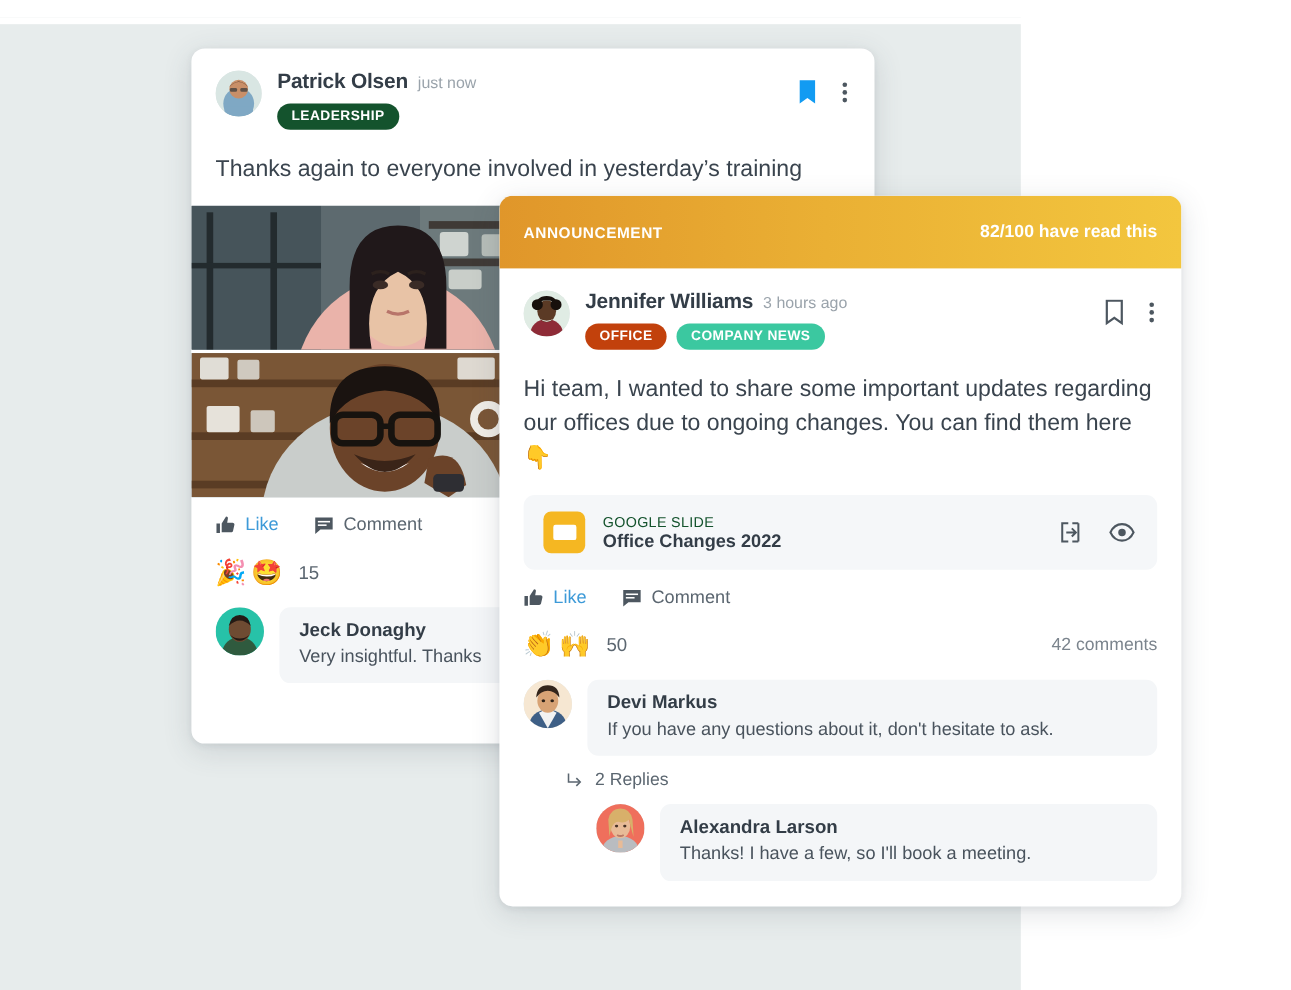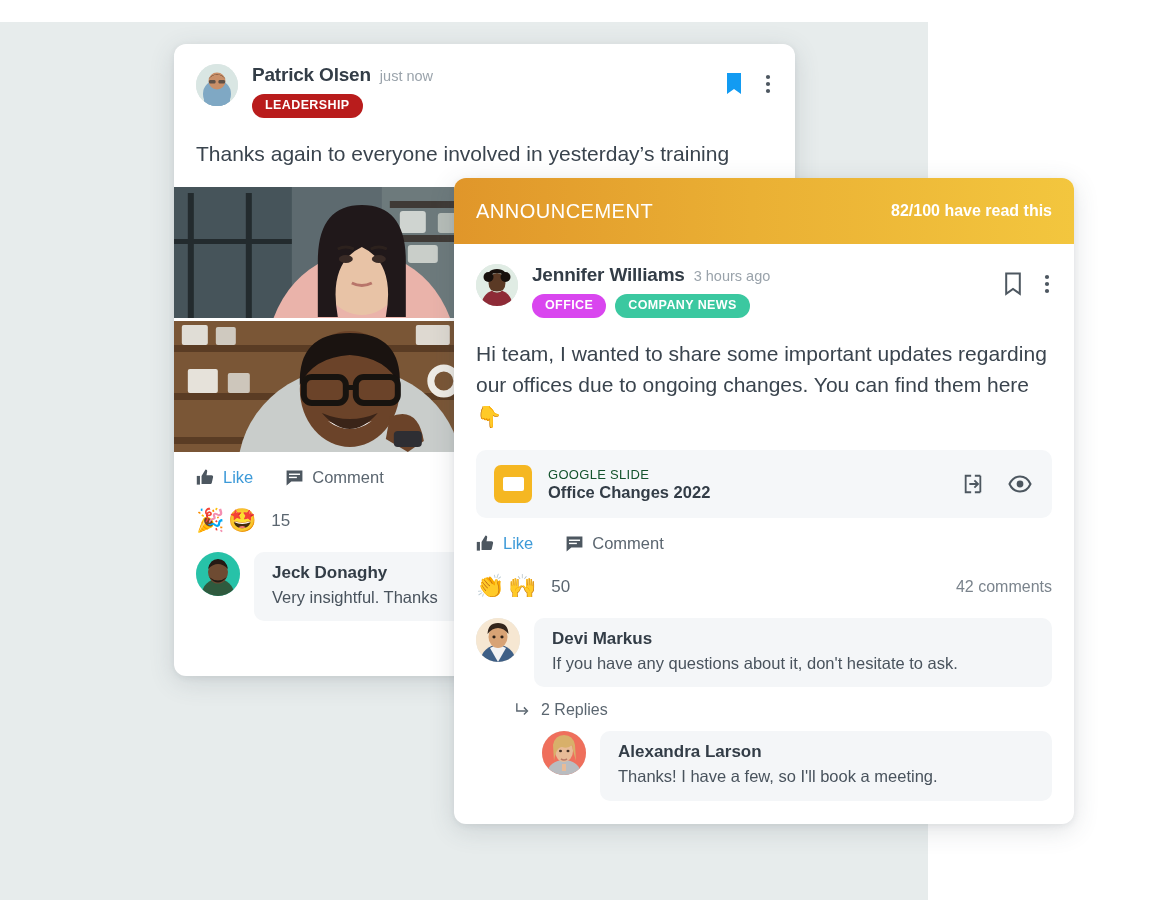--- a/index.html
+++ b/index.html
@@ -90,21 +90,21 @@
   .bubble .cname { font-size: 17px; font-weight: bold; color: #333d47; }
   .bubble .ctext { font-size: 16.5px; color: #49535d; margin-top: 3px; line-height: 1.35; }
 
   
   #front-card { left: 454px; top: 162px; width: 620px; height: 646px; }
   .ann-banner {
     height: 66px; display: flex; align-items: center; justify-content: space-between;
     padding: 0 22px;
     background: linear-gradient(90deg, #e0962a 0%, #eab034 48%, #f3c63e 100%);
   }
-  .ann-title { font-size: 20px; font-weight: normal; color: #ffffff; letter-spacing: .5px; }
+  .ann-title { font-size: 14px; font-weight: bold; color: #ffffff; letter-spacing: .5px; }
   .ann-read { font-size: 16px; font-weight: bold; color: #ffffff; }
 
   
   .attachment {
     margin: 18px 22px 0 22px; background: #f5f7f9; border-radius: 10px;
     height: 68px; display: flex; align-items: center; padding: 0 18px;
   }
   .slide-icon {
     width: 38px; height: 38px; border-radius: 7px; background: #f5b722;
     flex: 0 0 38px; display: flex; align-items: center; justify-content: center;
@@ -139,21 +139,21 @@
           <rect x="13" y="16" width="6.5" height="3.4" rx="1.2" fill="#3c3c3c" opacity=".75"></rect>
           <rect x="22.5" y="16" width="6.5" height="3.4" rx="1.2" fill="#3c3c3c" opacity=".75"></rect>
         </svg>
       </div>
       <div class="head-main">
         <div class="name-row">
           <span class="author">Patrick Olsen</span>
           <span class="timestamp">just now</span>
         </div>
         <div class="tag-row">
-          <span class="tag" style="background:#b91c1c">LEADERSHIP</span>
+          <span class="tag" style="background:#14532d">LEADERSHIP</span>
         </div>
       </div>
       <div class="head-actions">
         <span class="icon-btn">
           <svg width="20" height="24" viewBox="0 0 20 24" aria-hidden="true">
             <path d="M3 1h14v21l-7-5-7 5z" fill="#129bf2"></path>
           </svg>
         </span>
         <span class="icon-btn">
           <svg width="6" height="22" viewBox="0 0 6 22" aria-hidden="true">
@@ -333,21 +333,21 @@
           <circle cx="29.5" cy="13" r="5" fill="#17100c"></circle>
           <path d="M15 26 Q21 31 27 26 Q21 29 15 26Z" fill="#ffffff"></path>
         </svg>
       </div>
       <div class="head-main">
         <div class="name-row">
           <span class="author">Jennifer Williams</span>
           <span class="timestamp">3 hours ago</span>
         </div>
         <div class="tag-row">
-          <span class="tag" style="background:#d946ef">OFFICE</span>
+          <span class="tag" style="background:#c2410c">OFFICE</span>
           <span class="tag" style="background:#3bc8a0">COMPANY NEWS</span>
         </div>
       </div>
       <div class="head-actions">
         <span class="icon-btn">
           <svg width="20" height="24" viewBox="0 0 20 24" aria-hidden="true">
             <path d="M3.2 1.4h13.6v20.4l-6.8-4.9-6.8 4.9z" fill="none" stroke="#4d5760" stroke-width="2"></path>
           </svg>
         </span>
         <span class="icon-btn">

